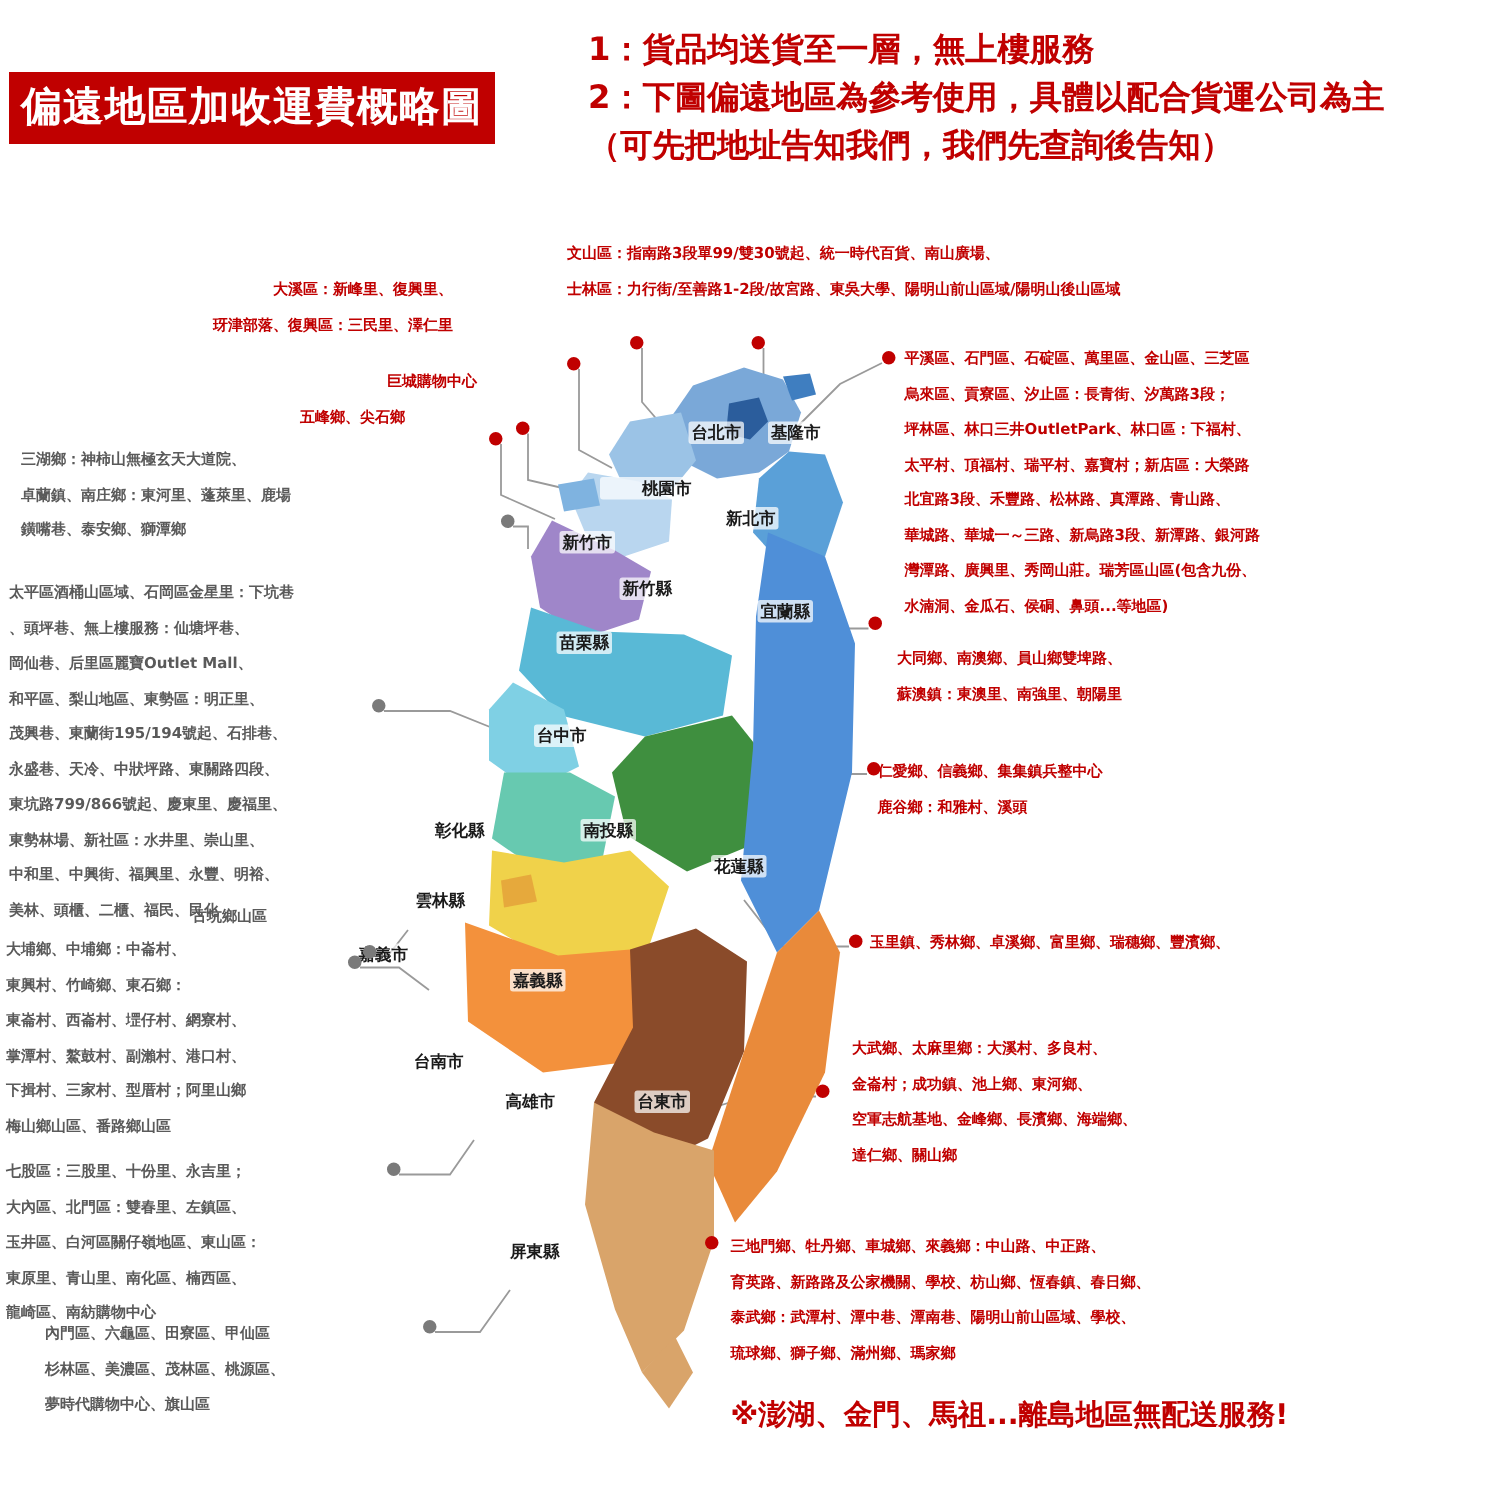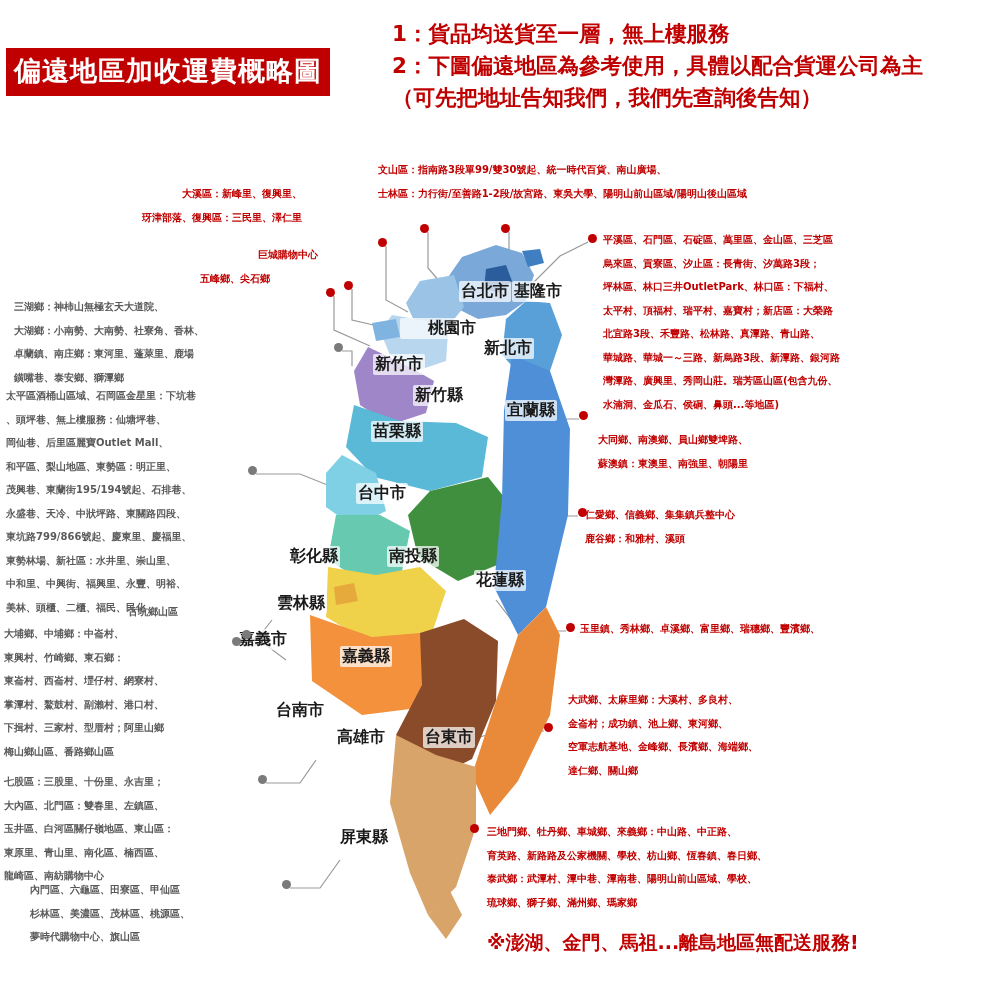--- a/index.html
+++ b/index.html
@@ -44,21 +44,21 @@
     font-weight:bold;
     line-height:23.5px;
     white-space:nowrap;
   }
   .tb.gray{color:#5a5a5a;font-weight:bold;}
   .tb.right{text-align:right;}
 
   
   .citylabel{
     position:absolute;
-    font-size:16px;font-weight:bold;
+    font-size:11px;font-weight:bold;
     color:#1a1a1a;
     background:rgba(255,255,255,0.72);
     padding:0 2px;
     border-radius:2px;
     white-space:nowrap;
   }
 
   
   .dot{
     position:absolute;width:9px;height:9px;border-radius:50%;
@@ -233,21 +233,20 @@
         <div>達仁鄉、關山鄉</div>
       </div>
       <div class="tb" style="left: 487px; top: 820px;">
         <div>三地門鄉、牡丹鄉、車城鄉、來義鄉：中山路、中正路、</div>
         <div>育英路、新路路及公家機關、學校、枋山鄉、恆春鎮、春日鄉、</div>
         <div>泰武鄉：武潭村、潭中巷、潭南巷、陽明山前山區域、學校、</div>
         <div>琉球鄉、獅子鄉、滿州鄉、瑪家鄉</div>
       </div>
       <div class="tb gray" style="left: 14px; top: 295px;">
         <div>三湖鄉：神柿山無極玄天大道院、</div>
-        <div>大湖鄉：小南勢、大南勢、社寮角、香林、</div>
         <div>卓蘭鎮、南庄鄉：東河里、蓬萊里、鹿場</div>
         <div>鐄嘴巷、泰安鄉、獅潭鄉</div>
       </div>
       <div class="tb gray" style="left: 6px; top: 384px;">
         <div>太平區酒桶山區域、石岡區金星里：下坑巷</div>
         <div>、頭坪巷、無上樓服務：仙塘坪巷、</div>
         <div>岡仙巷、后里區麗寶Outlet Mall、</div>
         <div>和平區、梨山地區、東勢區：明正里、</div>
         <div>茂興巷、東蘭街195/194號起、石排巷、</div>
         <div>永盛巷、天冷、中狀坪路、東關路四段、</div>

